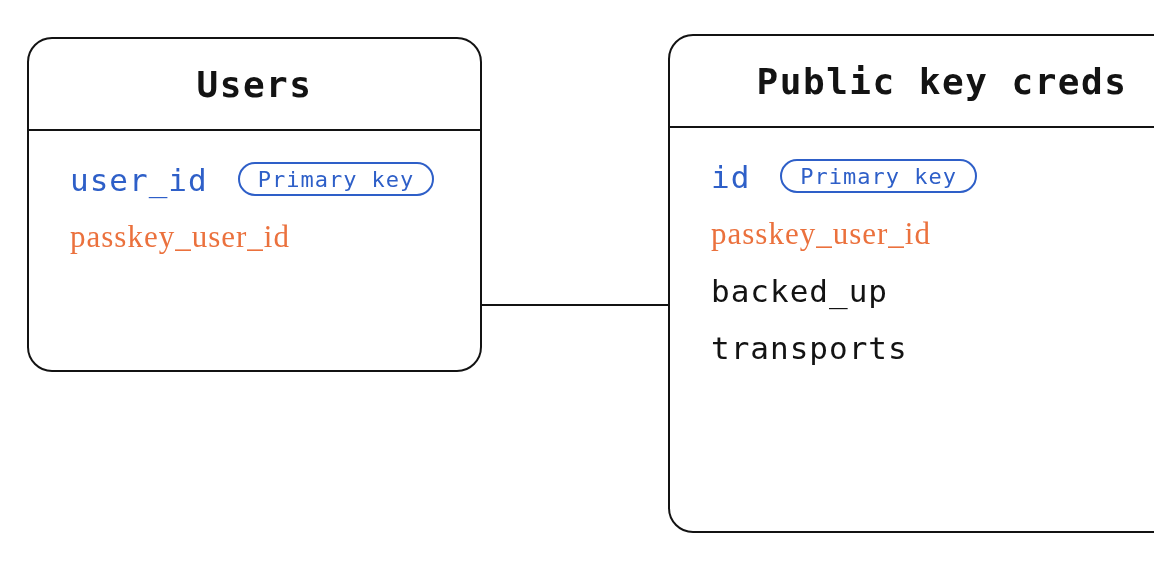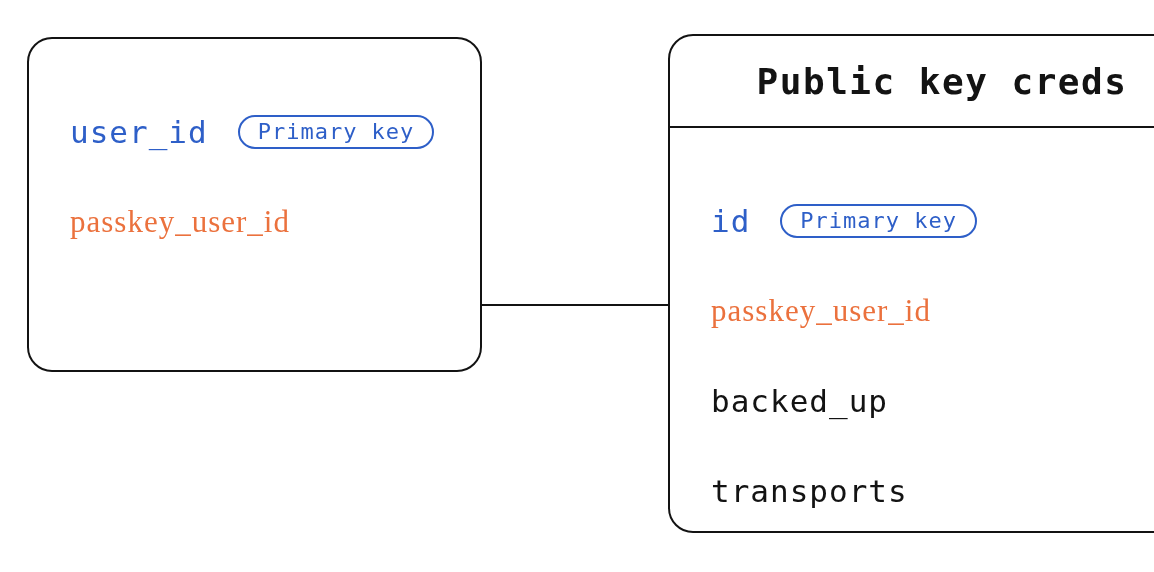--- a/index.html
+++ b/index.html
@@ -50,23 +50,22 @@
     letter-spacing: 1.5px;
     color: var(--ink);
     white-space: nowrap;
   }
   .er-table-body {
     padding: 31px 20px 0 41px;
   }
   .field-row {
     height: 57px;
     display: flex;
-    align-items: center;
+    align-items: flex-start;
     white-space: nowrap;
-    margin-top: 33px;
   }
   .field-name {
     font-size: 31px;
     letter-spacing: 1px;
     color: var(--ink);
   }
   .field-name.primary-key { color: var(--primary-blue); }
   .field-name.foreign-key { color: var(--foreign-orange); font-family: Liberation Serif, serif; }
   .pk-badge {
     margin-left: 30px;
@@ -90,20 +89,23 @@
     height: 2px;
     background: var(--ink);
   }
 </style>
 </head>
 <body>
 
 <div class="canvas">
 
   <div class="er-table users">
+    <div class="er-table-header">
+      <span class="er-table-title">Users</span>
+    </div>
     <div class="er-table-body">
       <div class="field-row">
         <span class="field-name primary-key">user_id</span>
         <span class="pk-badge">Primary key</span>
       </div>
       <div class="field-row">
         <span class="field-name foreign-key">passkey_user_id</span>
       </div>
     </div>
   </div>

